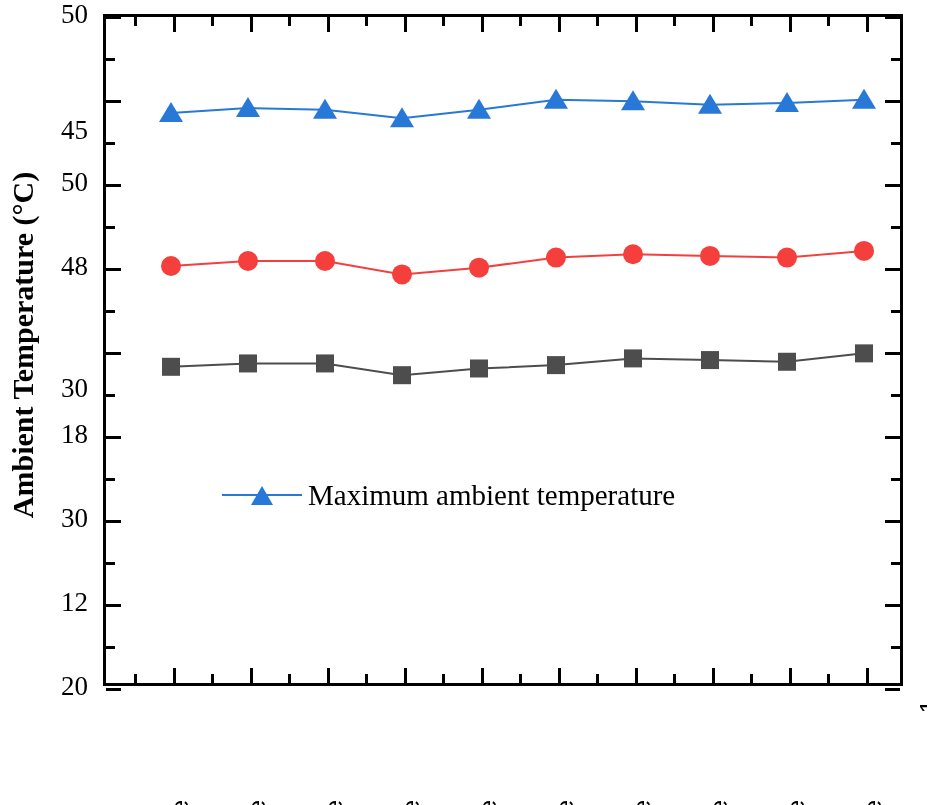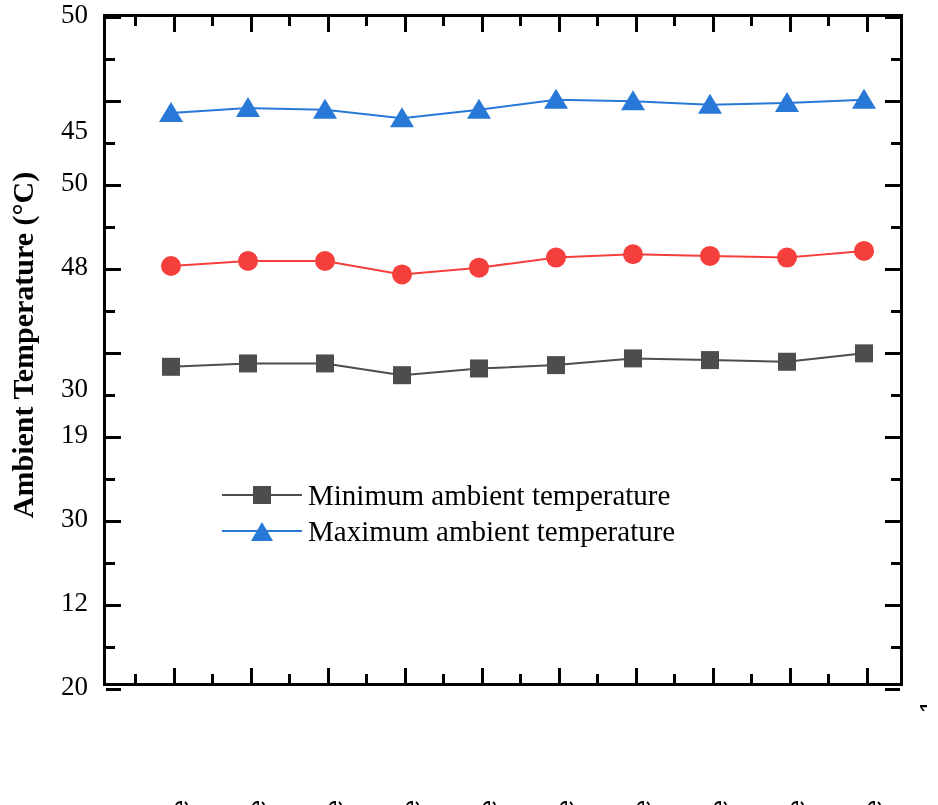--- a/index.html
+++ b/index.html
@@ -193,21 +193,21 @@
   <div id="y-axis-title">
     <span>Ambient Temperature (°C)</span>
   </div>
 
   <div id="ytick-labels">
       <div class="ytick-label" style="top: 14px; text-align: right;">50</div>
       <div class="ytick-label" style="top: 98px; margin-top: 32px;">45</div>
       <div class="ytick-label" style="top: 182px;">50</div>
       <div class="ytick-label" style="top: 266px;">48</div>
       <div class="ytick-label" style="top: 352px; margin-top: 36px;">30</div>
-      <div class="ytick-label" style="top: 434px;">19</div>
+      <div class="ytick-label" style="top: 434px;">18</div>
       <div class="ytick-label" style="top: 518px;">30</div>
       <div class="ytick-label" style="top: 602px;">12</div>
       <div class="ytick-label" style="top: 686px;">20</div>
     </div>
 
   <div id="plot-frame">
       <div class="tick tick-left" style="top: -1.5px;"></div>
       <div class="tick tick-right" style="top: -1.5px;"></div>
       <div class="tick tick-left" style="top: 82.5px;"></div>
       <div class="tick tick-right" style="top: 82.5px;"></div>
@@ -339,27 +339,20 @@
       <div class="xtick-label" style="left: 693px; top: 110px;">9 June</div>
       <div class="xtick-label" style="left: 770px; top: 110px;">10 June</div>
     </div>
   <div id="xtick-label-clip">
     <span>1</span>
   </div>
 
   <div id="legend">
       <div class="legend-row">
         <div class="legend-key">
-          <div class="legend-line" style="background: rgb(77, 77, 77);"></div>
-          <div class="legend-marker lm-square" style="background: rgb(77, 77, 77);"></div>
-        </div>
-        <div class="legend-text">Minimum ambient temperature</div>
-      </div>
-      <div class="legend-row">
-        <div class="legend-key">
           <div class="legend-line" style="background: rgb(40, 120, 216);"></div>
           <div class="legend-marker lm-triangle" style="border-bottom: 19px solid rgb(40, 120, 216);"></div>
         </div>
         <div class="legend-text">Maximum ambient temperature</div>
       </div>
     </div>
 
 </div>
 
 </body></html>

